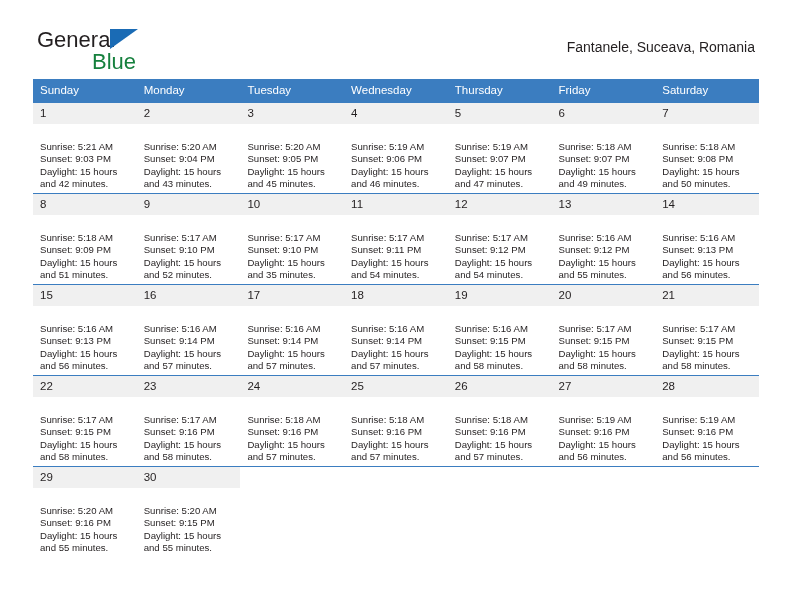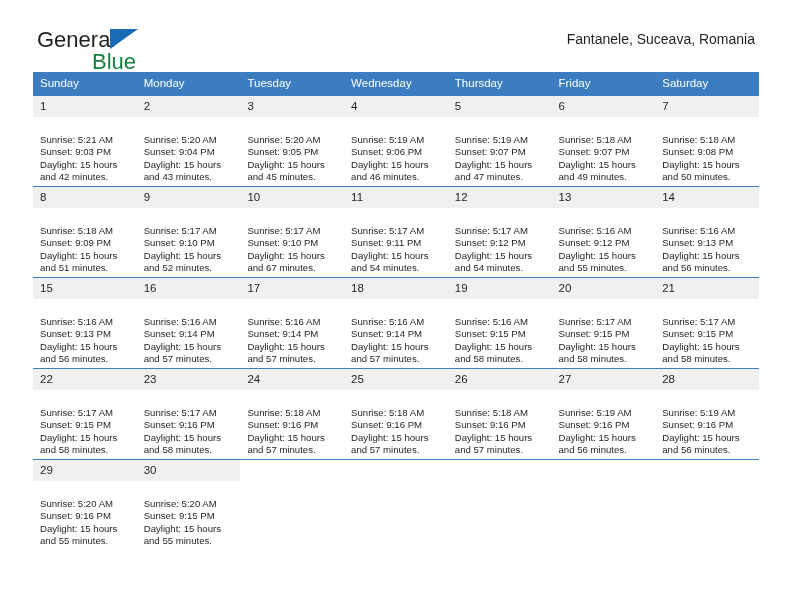--- a/index.html
+++ b/index.html
@@ -68,32 +68,32 @@
     text-align: right;
   }
   .cal-title {
     font-size: 29px;
     font-weight: normal;
     color: #231f20;
     line-height: 34px;
     letter-spacing: 0.2px;
   }
   .cal-sub {
-    margin-top: 7px;
+    margin-top: 15px;
     font-size: 14px;
     color: #231f20;
     line-height: 16px;
   }
 
   
   .cal {
     width: 726px;
     border-collapse: collapse;
     table-layout: fixed;
-    margin-top: 0;
+    margin-top: 7px;
   }
   .cal th {
     background: #3b7dc0;
     color: #ffffff;
     font-weight: normal;
     font-size: 11.5px;
     text-align: left;
     padding: 5px 7px 6px 7px;
     line-height: 13px;
   }
@@ -262,21 +262,21 @@
               </div>
             </div>
           </td>
           <td>
             <div class="daycell">
               <div class="daynum">10</div>
               <div class="info">
                 <div>Sunrise: 5:17 AM</div>
                 <div>Sunset: 9:10 PM</div>
                 <div>Daylight: 15 hours</div>
-                <div>and 67 minutes.</div>
+                <div>and 35 minutes.</div>
               </div>
             </div>
           </td>
           <td>
             <div class="daycell">
               <div class="daynum">11</div>
               <div class="info">
                 <div>Sunrise: 5:17 AM</div>
                 <div>Sunset: 9:11 PM</div>
                 <div>Daylight: 15 hours</div>

